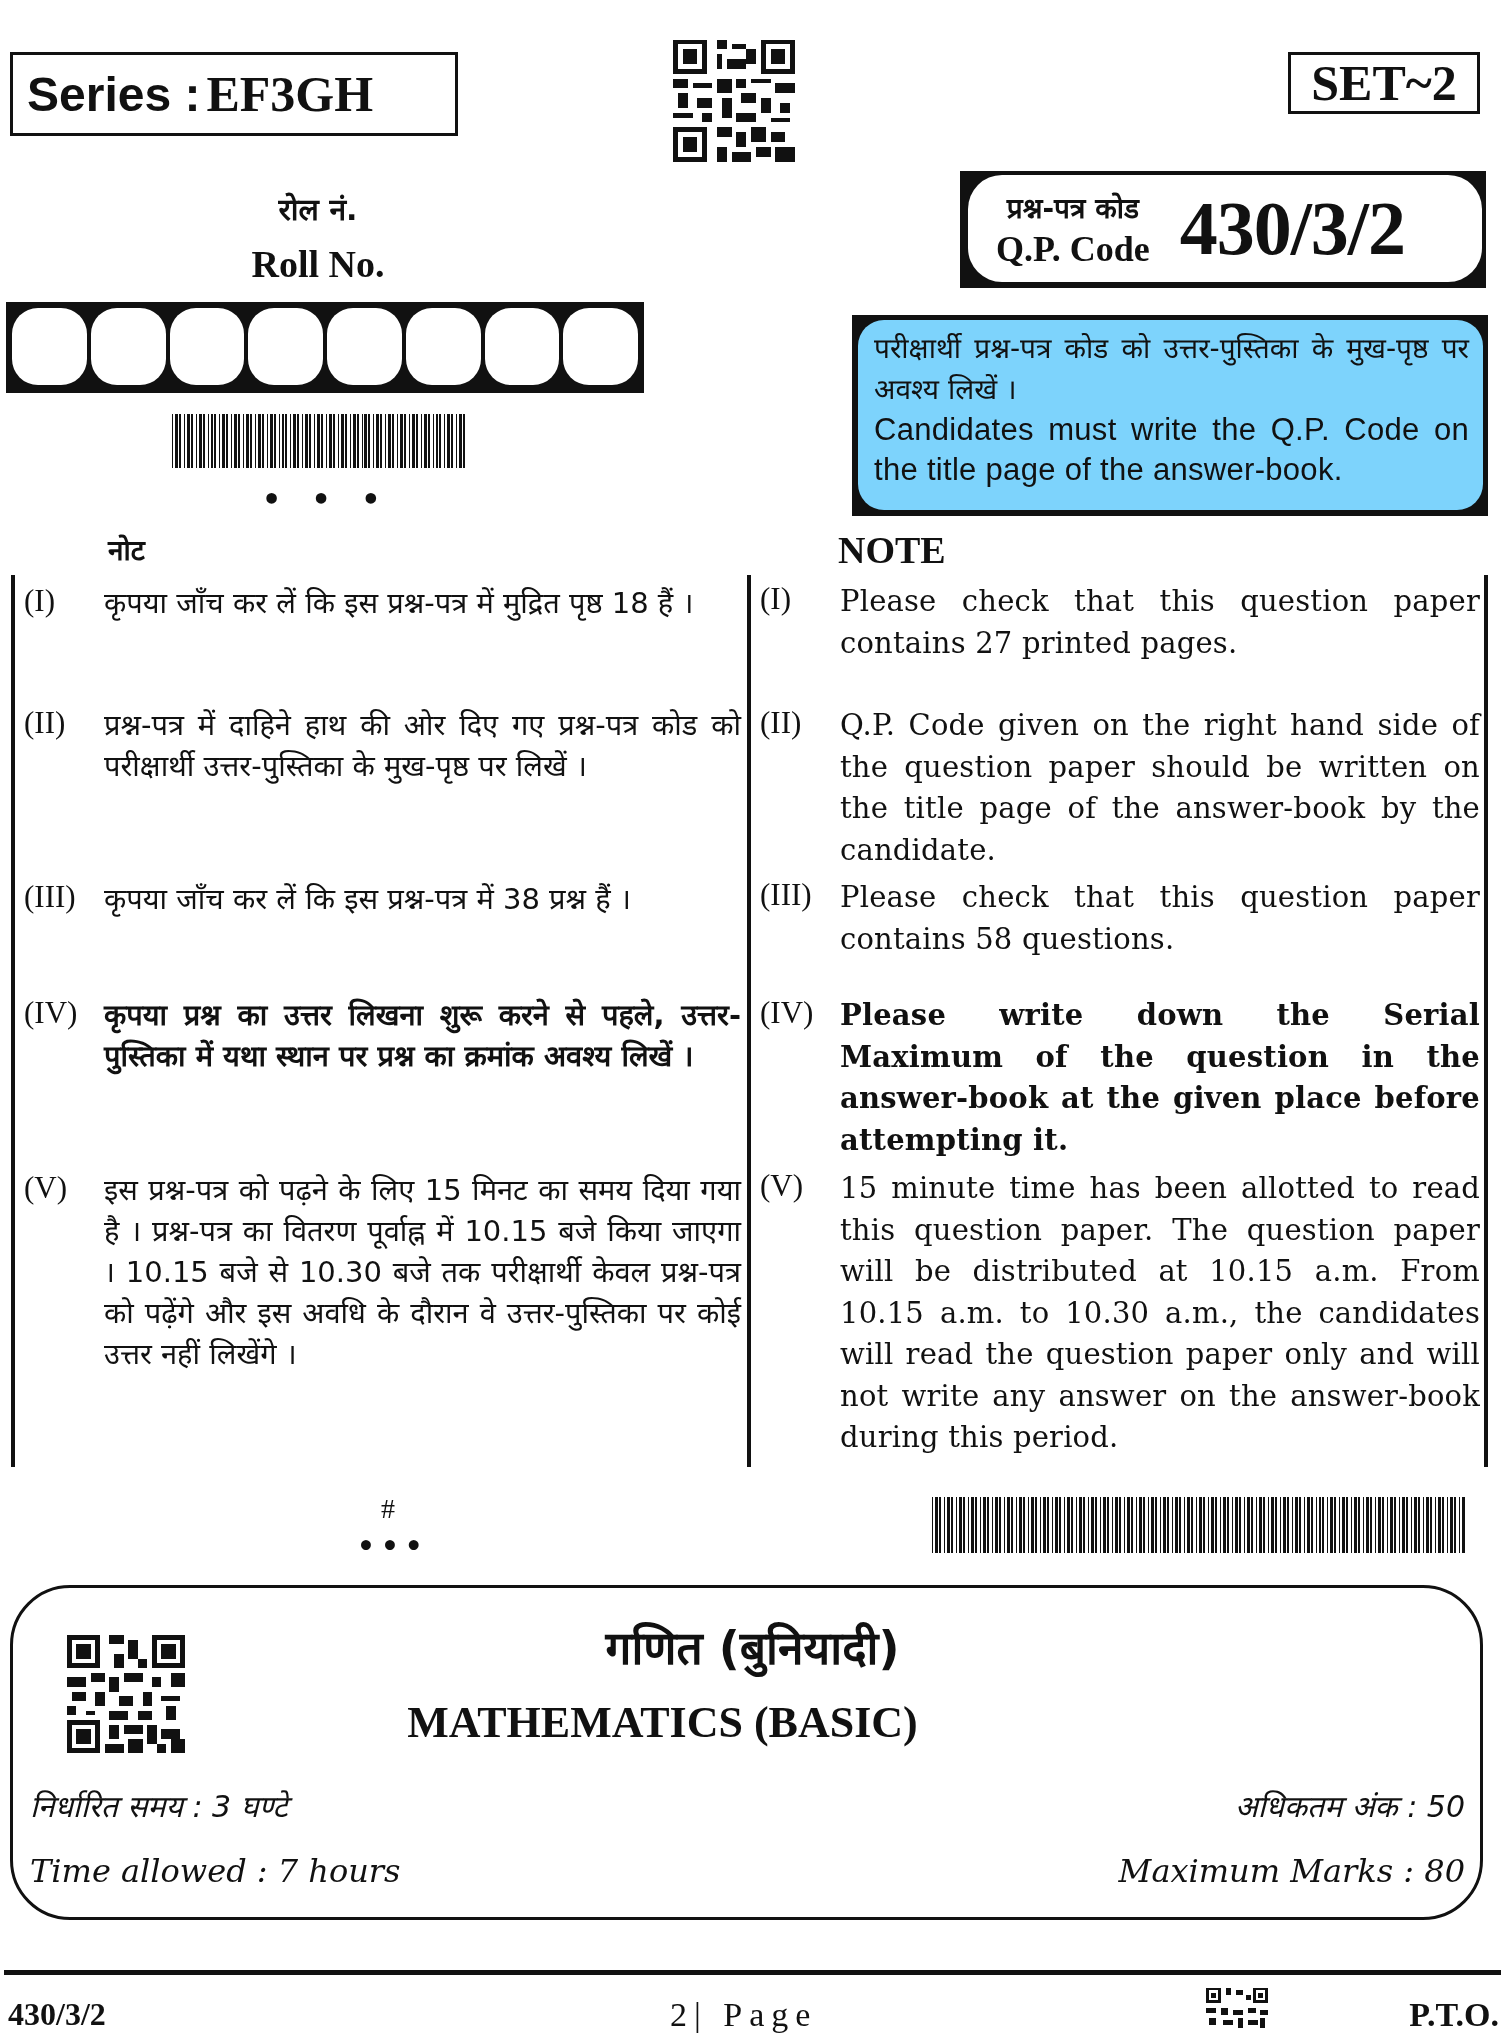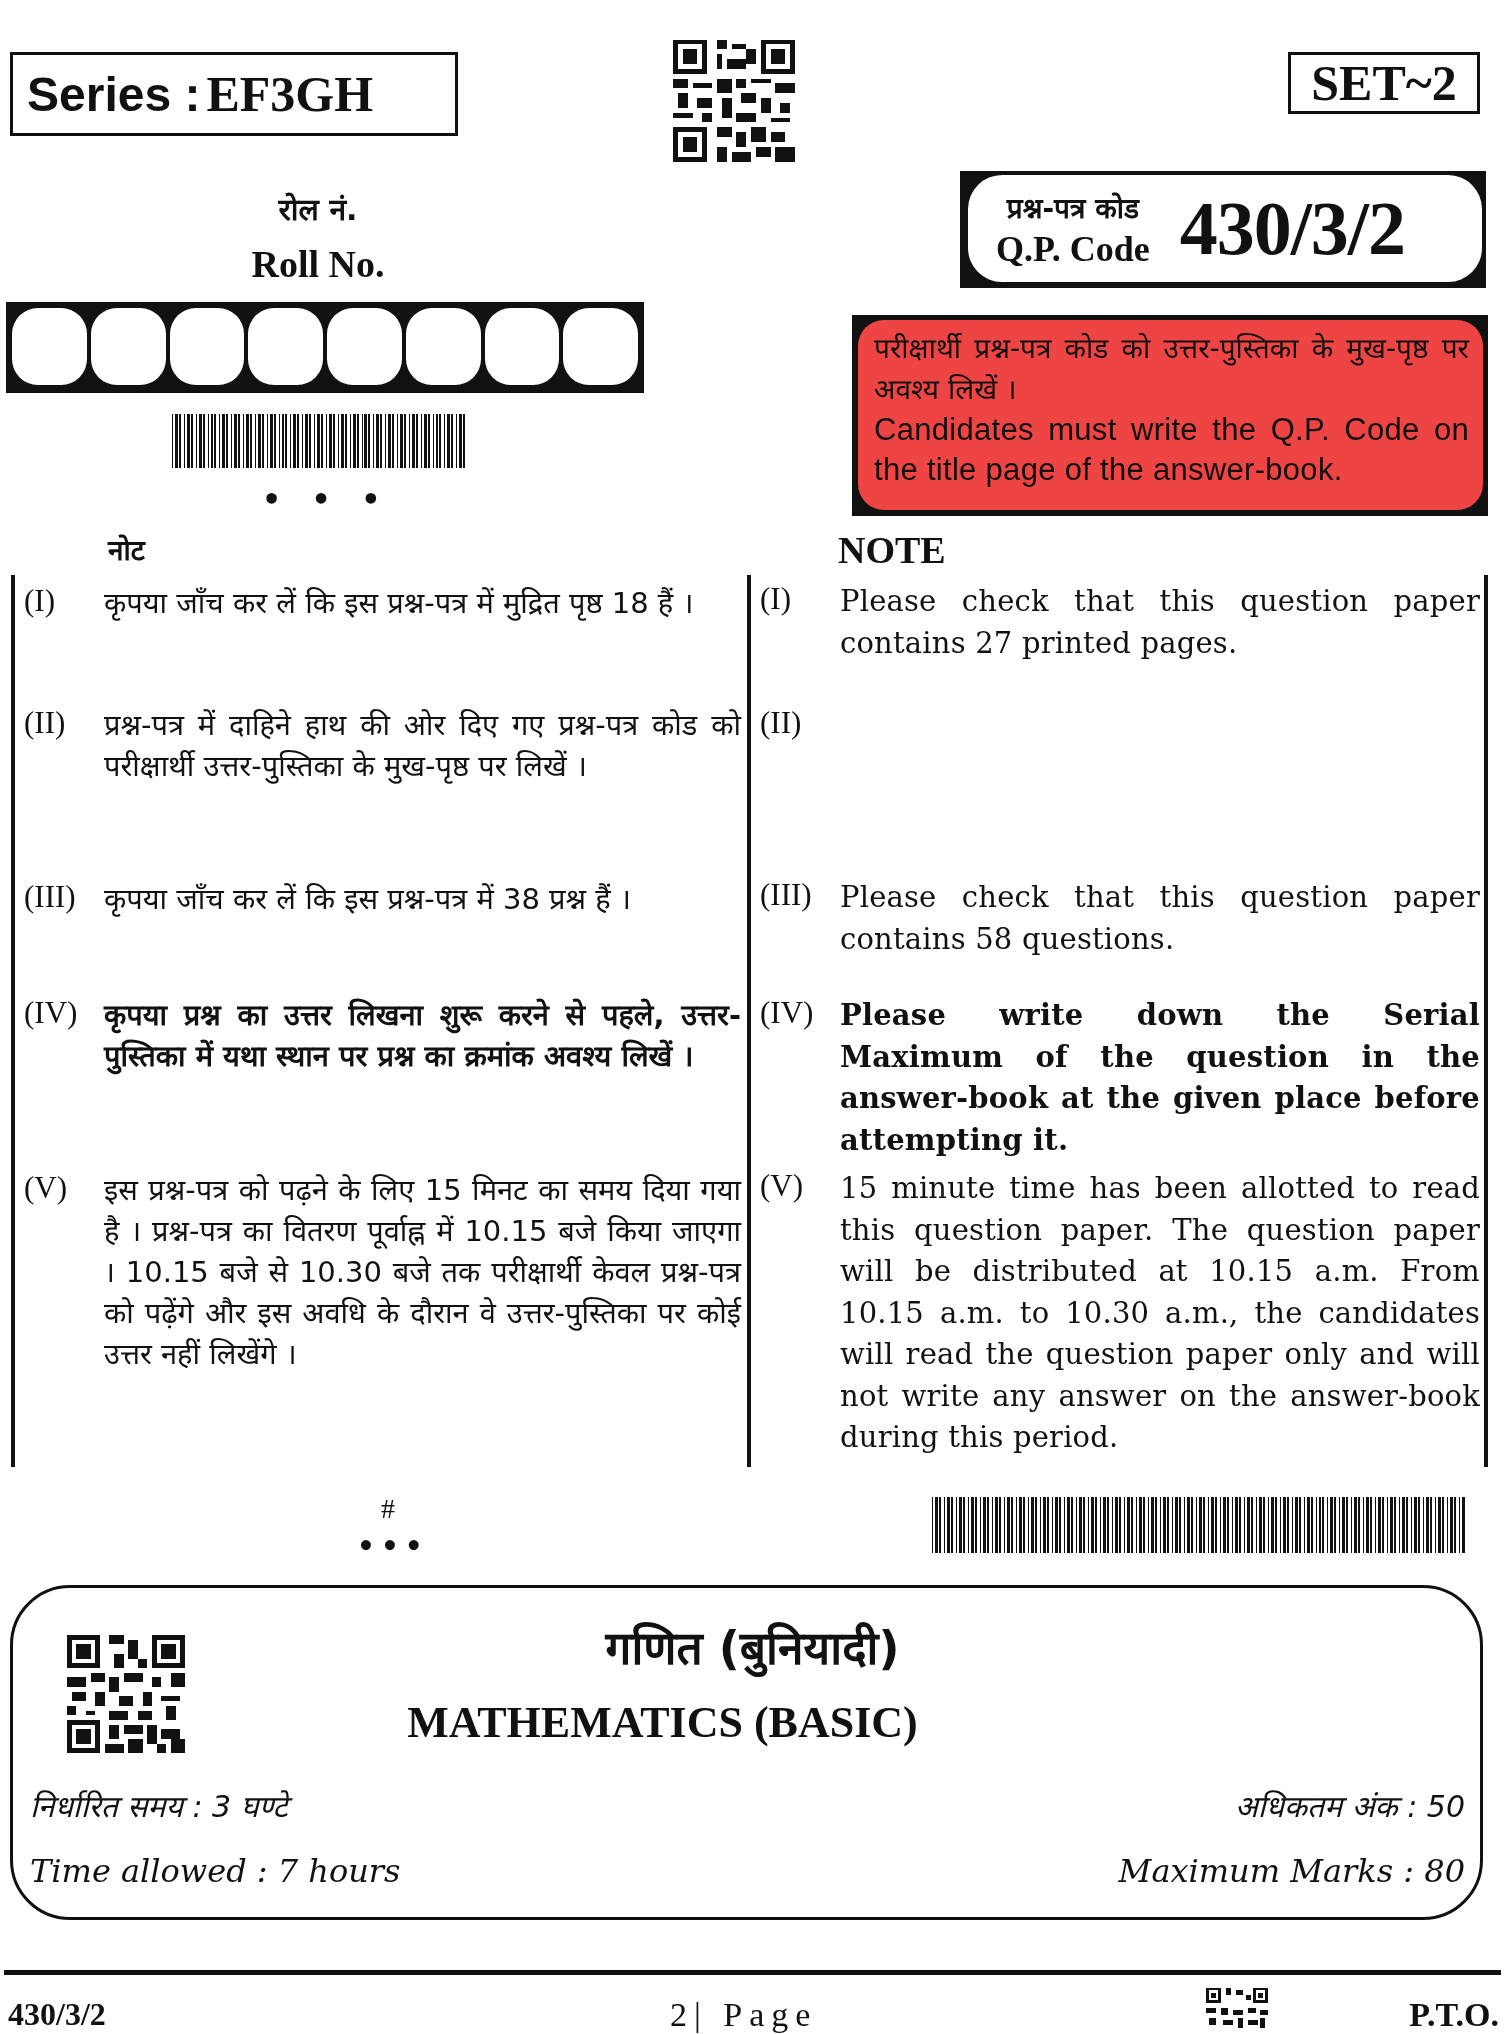--- a/index.html
+++ b/index.html
@@ -24,21 +24,21 @@
   .dots { font-size: 30px; letter-spacing: 10px; font-weight: bold; font-family: "DejaVu Sans", sans-serif; }
 
   .qp-box { left: 960px; top: 171px; width: 526px; height: 117px; background: #111; padding: 4px 4px 6px 8px; }
   .qp-inner { width: 100%; height: 100%; background: #fff; border-radius: 34px; display: flex; align-items: center; padding-left: 28px; }
   .qp-labels { display: flex; flex-direction: column; align-items: center; justify-content: space-between; }
   .qp-hi { font-family: "DejaVu Sans", sans-serif; font-size: 28px; font-weight: bold; }
   .qp-en { font-family: "Liberation Serif", serif; font-size: 36px; font-weight: bold; margin-top: 2px; }
   .qp-value { font-family: "Liberation Serif", serif; font-weight: bold; font-size: 76px; margin-left: 30px; letter-spacing: -1px; }
 
   .notice-box { left: 852px; top: 315px; width: 636px; height: 201px; background: #111; padding: 5px 5px 6px 6px; }
-  .notice-inner { width: 100%; height: 100%; background: #ef4444; border-radius: 26px; padding: 8px 14px 0 16px; }
+  .notice-inner { width: 100%; height: 100%; background: #7dd3fc; border-radius: 26px; padding: 8px 14px 0 16px; }
   .notice-hi { font-family: "DejaVu Sans", sans-serif; font-size: 28px; line-height: 41px; text-align: justify; text-align-last: left; }
   .notice-en { font-family: "Liberation Sans", sans-serif; font-size: 31px; line-height: 40px; text-align: justify; letter-spacing: 0.3px; }
 
   
   .note-head { font-family: "Liberation Serif", serif; font-weight: bold; }
   .note-head-hi { left: 108px; top: 530px; font-family: "DejaVu Sans", sans-serif; font-size: 28px; font-weight: bold; }
   .note-head-en { left: 838px; top: 528px; font-size: 38px; }
   .vline { width: 4px; background: #111; }
   .item { display: flex; position: absolute; }
   .num { font-family: "Liberation Serif", serif; font-size: 31px; width: 88px; flex-shrink: 0; padding-left: 8px; }
@@ -254,20 +254,21 @@
   <span class="num">(V)</span>
   <span class="txt hi-txt">इस प्रश्न-पत्र को पढ़ने के लिए 15 मिनट का समय दिया गया है । प्रश्न-पत्र का वितरण पूर्वाह्न में 10.15 बजे किया जाएगा । 10.15 बजे से 10.30 बजे तक परीक्षार्थी केवल प्रश्न-पत्र को पढ़ेंगे और इस अवधि के दौरान वे उत्तर-पुस्तिका पर कोई उत्तर नहीं लिखेंगे ।</span>
 </div>
 
 <div class="item" style="left:752px;top:581px;width:728px;">
   <span class="num">(I)</span>
   <span class="txt en-txt">Please check that this question paper contains 27 printed pages.</span>
 </div>
 <div class="item" style="left:752px;top:705px;width:728px;">
   <span class="num">(II)</span>
+  <span class="txt en-txt">Q.P. Code given on the right hand side of the question paper should be written on the title page of the answer-book by the candidate.</span>
 </div>
 <div class="item" style="left:752px;top:877px;width:728px;">
   <span class="num">(III)</span>
   <span class="txt en-txt">Please check that this question paper contains 58 questions.</span>
 </div>
 <div class="item" style="left:752px;top:995px;width:728px;">
   <span class="num">(IV)</span>
   <span class="txt en-txt bold">Please write down the Serial Maximum of the question in the answer-book at the given place before attempting it.</span>
 </div>
 <div class="item" style="left:752px;top:1168px;width:728px;">

